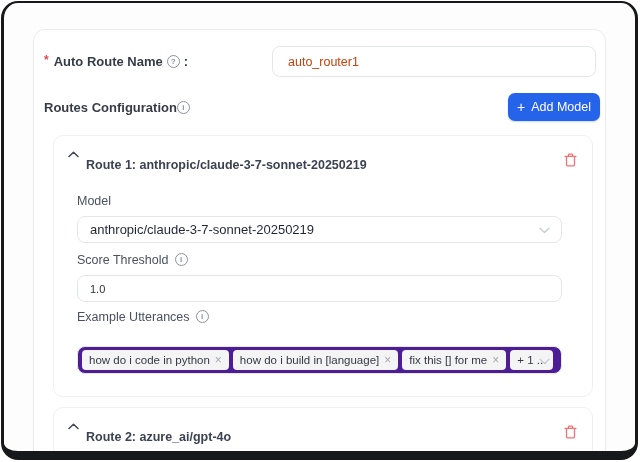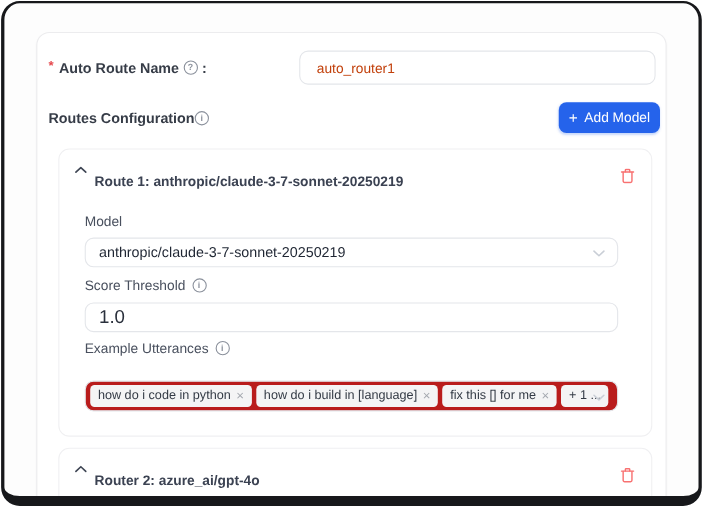--- a/index.html
+++ b/index.html
@@ -56,27 +56,27 @@
   .label-utt   { top:174px; }
 
   .select-box { position:absolute; left:23px; width:485px; height:27px;
                 border:1px solid #e4e6ea; border-radius:8px; background:#fff;
                 display:flex; align-items:center; padding:0 12px; cursor:pointer; }
   .model-select { top:80px; font-size:13px; color:#1f2633; }
   .select-box .chev { position:absolute; right:11px; top:10px; }
 
   .score-input { position:absolute; left:23px; top:139px; width:485px; height:27px;
                  border:1px solid #e4e6ea; border-radius:8px; padding:0 12px;
-                 font-size:17px; color:#2a303c; background:#fff; outline:none;
+                 font-size:11px; color:#2a303c; background:#fff; outline:none;
                  font-family:"Liberation Sans", sans-serif; }
 
   .hint { position:absolute; left:23px; top:191px; font-size:12.3px; color:#5d6470; }
 
   .tag-box { position:absolute; left:23px; top:210px; width:485px; height:28px;
-             border:1px solid #e4e6ea; border-radius:8px; background:#b91c1c;
+             border:1px solid #e4e6ea; border-radius:8px; background:#4c1d95;
              display:flex; align-items:center; gap:4px; padding:0 26px 0 4px;
              overflow:hidden; cursor:text; }
   .tag { display:flex; align-items:center; gap:5px; height:20px; padding:0 7px;
          background:#f4f4f5; border-radius:4px; font-size:11.5px; color:#333a45; white-space:nowrap; }
   .tag .x { color:#a3a7ae; font-size:12px; line-height:1; cursor:pointer; }
   .tag-box .chev { position:absolute; right:11px; top:11px; }
 </style>
 </head>
 <body>
 
@@ -165,21 +165,21 @@
             <polyline points="1,1.3 5.5,5.5 10,1.3" fill="none" stroke="#c9ced6" stroke-width="1.4" stroke-linecap="round" stroke-linejoin="round"></polyline>
           </svg>
         </div>
       </div>
 
       <div class="route-card route-2">
         <div class="route-header">
           <svg class="collapse-arrow" width="11" height="7" viewBox="0 0 11 7">
             <polyline points="1,5.5 5.5,1.3 10,5.5" fill="none" stroke="#3f4654" stroke-width="1.5" stroke-linecap="round" stroke-linejoin="round"></polyline>
           </svg>
-          <span class="route-title">Router 2: azure_ai/gpt-4o</span>
+          <span class="route-title">Route 2: azure_ai/gpt-4o</span>
           <button class="trash-btn">
             <svg width="13" height="14" viewBox="0 0 13 14" fill="none" stroke="#f87171" stroke-width="1.3" stroke-linecap="round" stroke-linejoin="round">
               <path d="M1 3.3 H12"></path>
               <path d="M4.5 3.1 V1.8 a0.7 0.7 0 0 1 0.7-0.7 h2.6 a0.7 0.7 0 0 1 0.7 0.7 V3.1"></path>
               <path d="M2.5 3.6 v8 a1.3 1.3 0 0 0 1.3 1.3 h5.4 a1.3 1.3 0 0 0 1.3-1.3 v-8"></path>
             </svg>
           </button>
         </div>
       </div>
 

